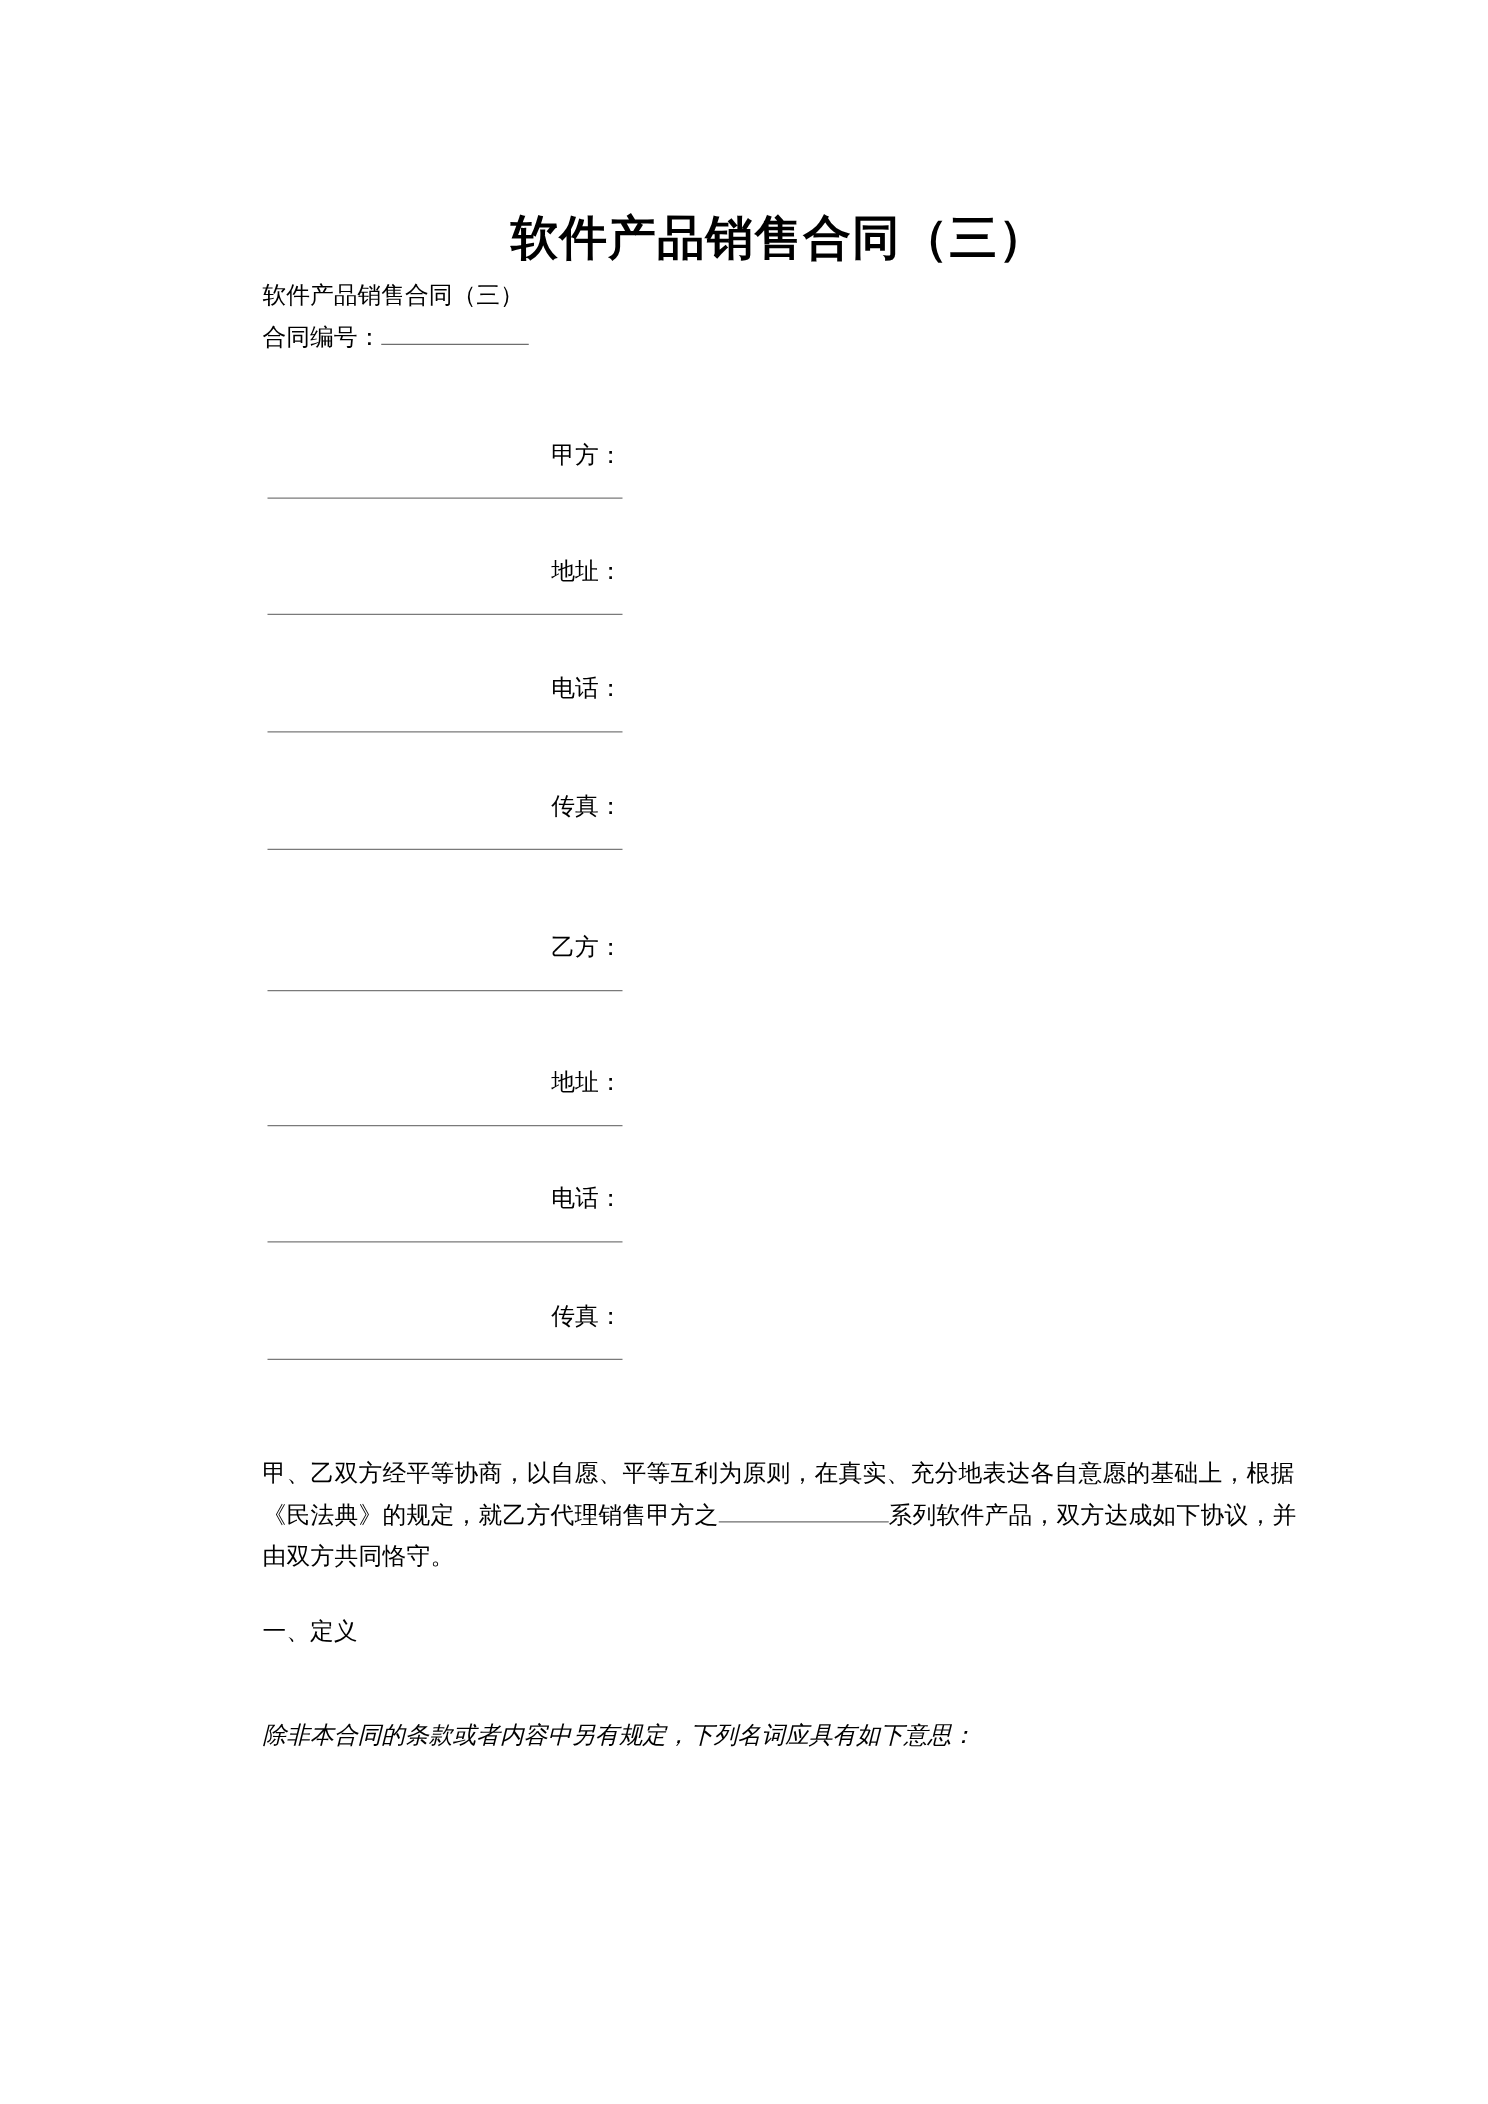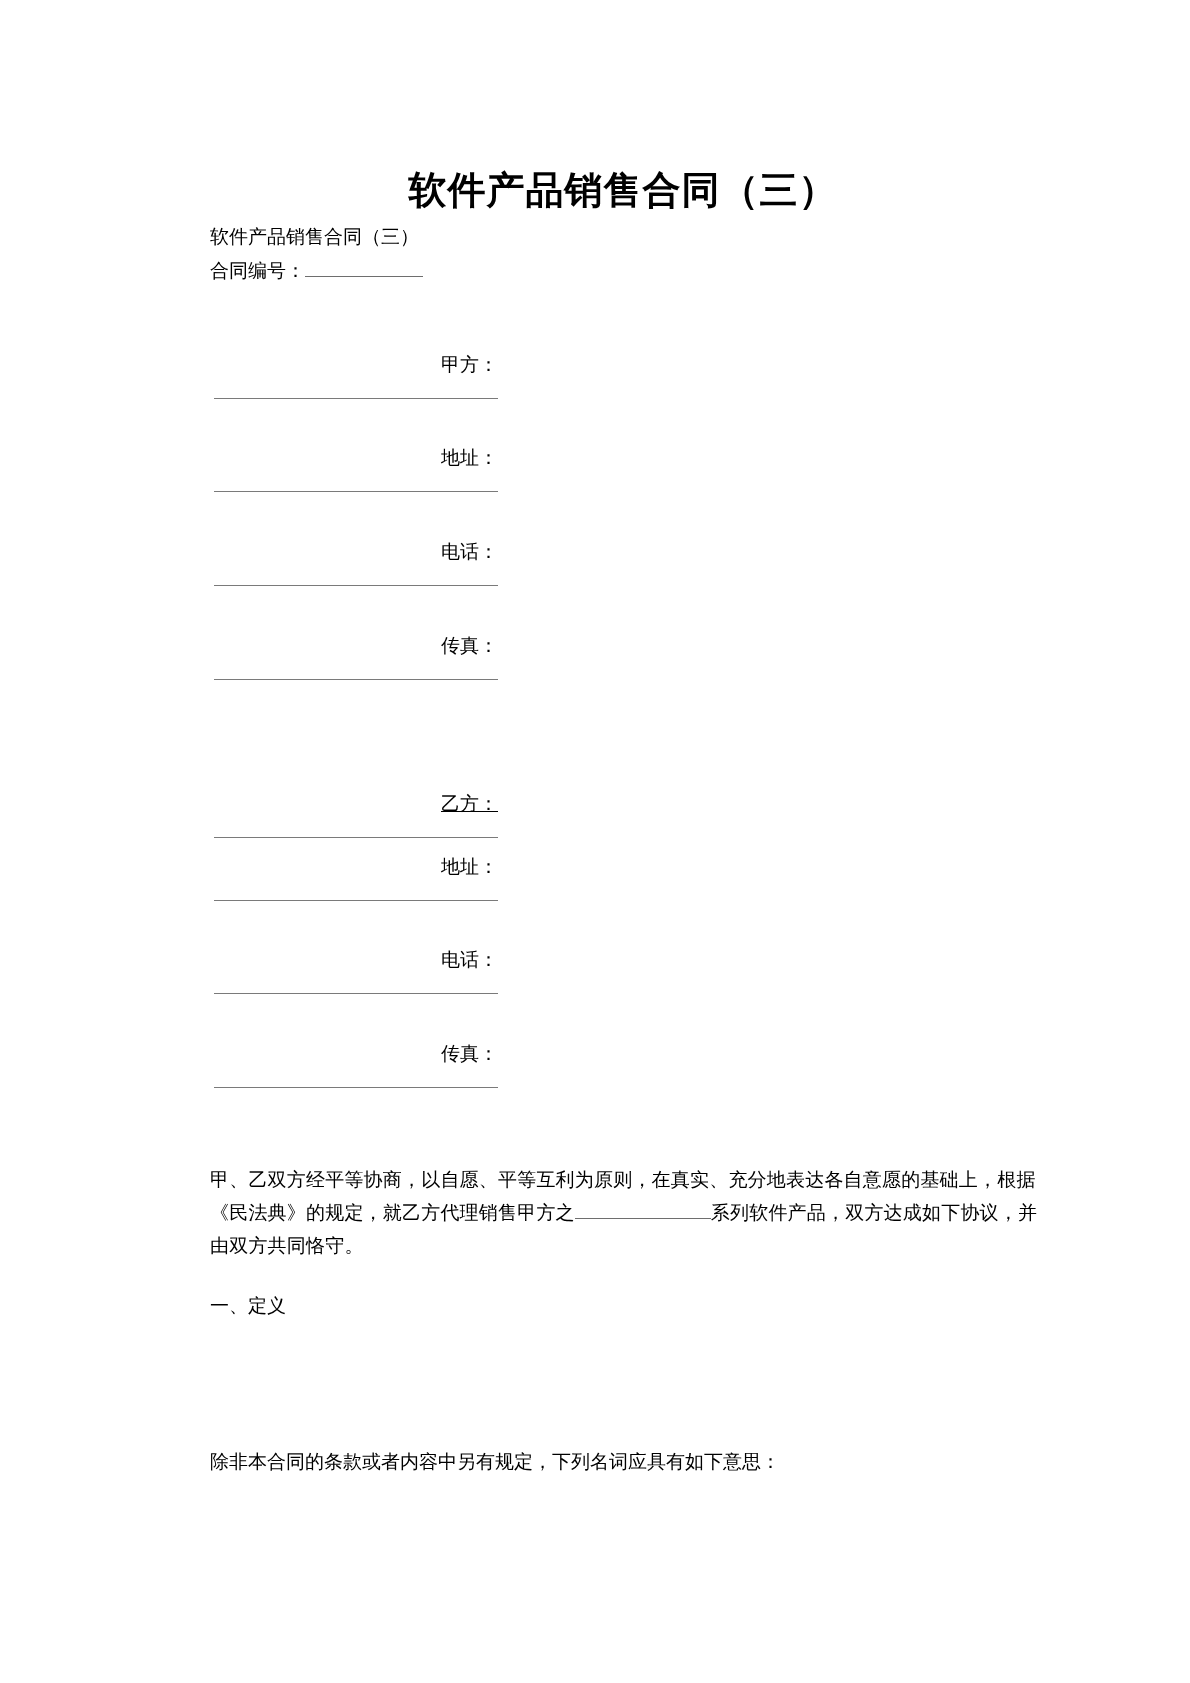--- a/index.html
+++ b/index.html
@@ -88,21 +88,21 @@
 </div>
 <div class="abs field-row" style="top:537px;">
   <span>电话：</span>
   <span class="field-blank"></span>
 </div>
 <div class="abs field-row" style="top:631px;">
   <span>传真：</span>
   <span class="field-blank"></span>
 </div>
 
-<div class="abs field-row" style="top:789px;text-decoration:underline;">
+<div class="abs field-row" style="top:744px;">
   <span>乙方：</span>
   <span class="field-blank"></span>
 </div>
 <div class="abs field-row" style="top:852px;">
   <span>地址：</span>
   <span class="field-blank"></span>
 </div>
 <div class="abs field-row" style="top:945px;">
   <span>电话：</span>
   <span class="field-blank"></span>
@@ -111,13 +111,13 @@
   <span>传真：</span>
   <span class="field-blank"></span>
 </div>
 
 <div class="abs para" style="top:1163px;">
   <span>甲、乙双方经平等协商，以自愿、平等互利为原则，在真实、充分地表达各自意愿的基础上，根据《民法典》的规定，就乙方代理销售甲方之</span><span class="inline-blank"></span><span>系列软件产品，双方达成如下协议，并由双方共同恪守。</span>
 </div>
 
 <div class="abs line-text" style="top:1291px;">一、定义</div>
 
-<div class="abs line-text" style="top:1447px;">除非本合同的条款或者内容中另有规定，下列名词应具有如下意思：</div>
+<div class="abs line-text" style="top:1374px;font-style:italic;">除非本合同的条款或者内容中另有规定，下列名词应具有如下意思：</div>
 
 </body></html>

